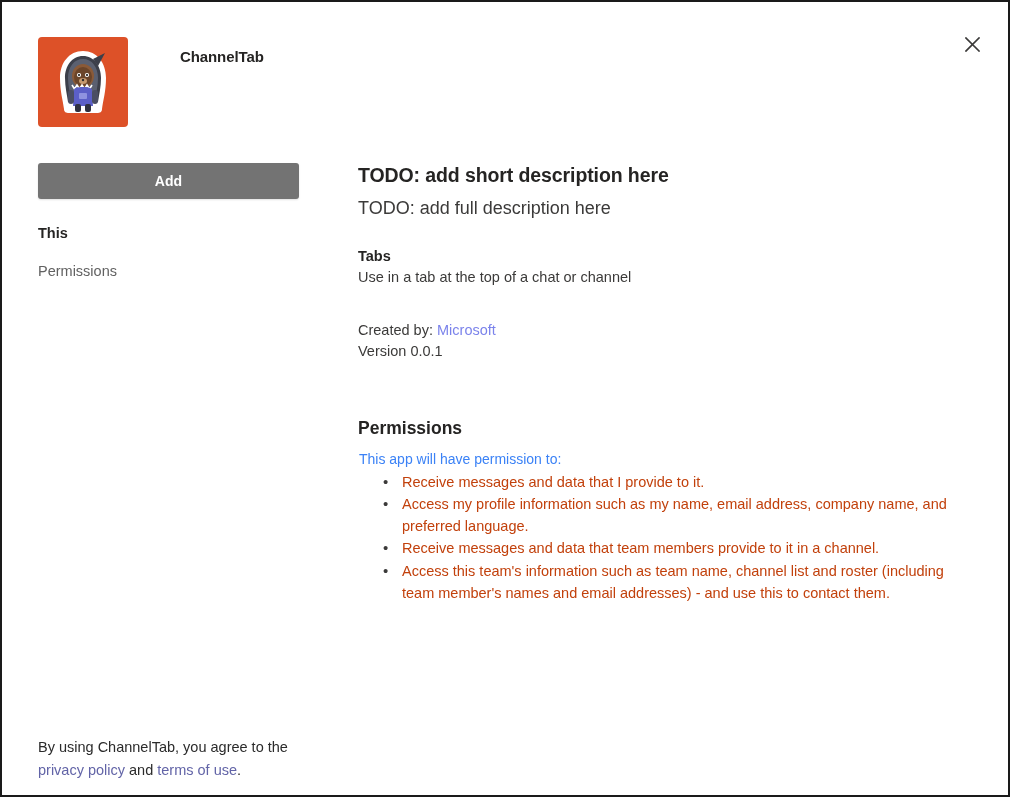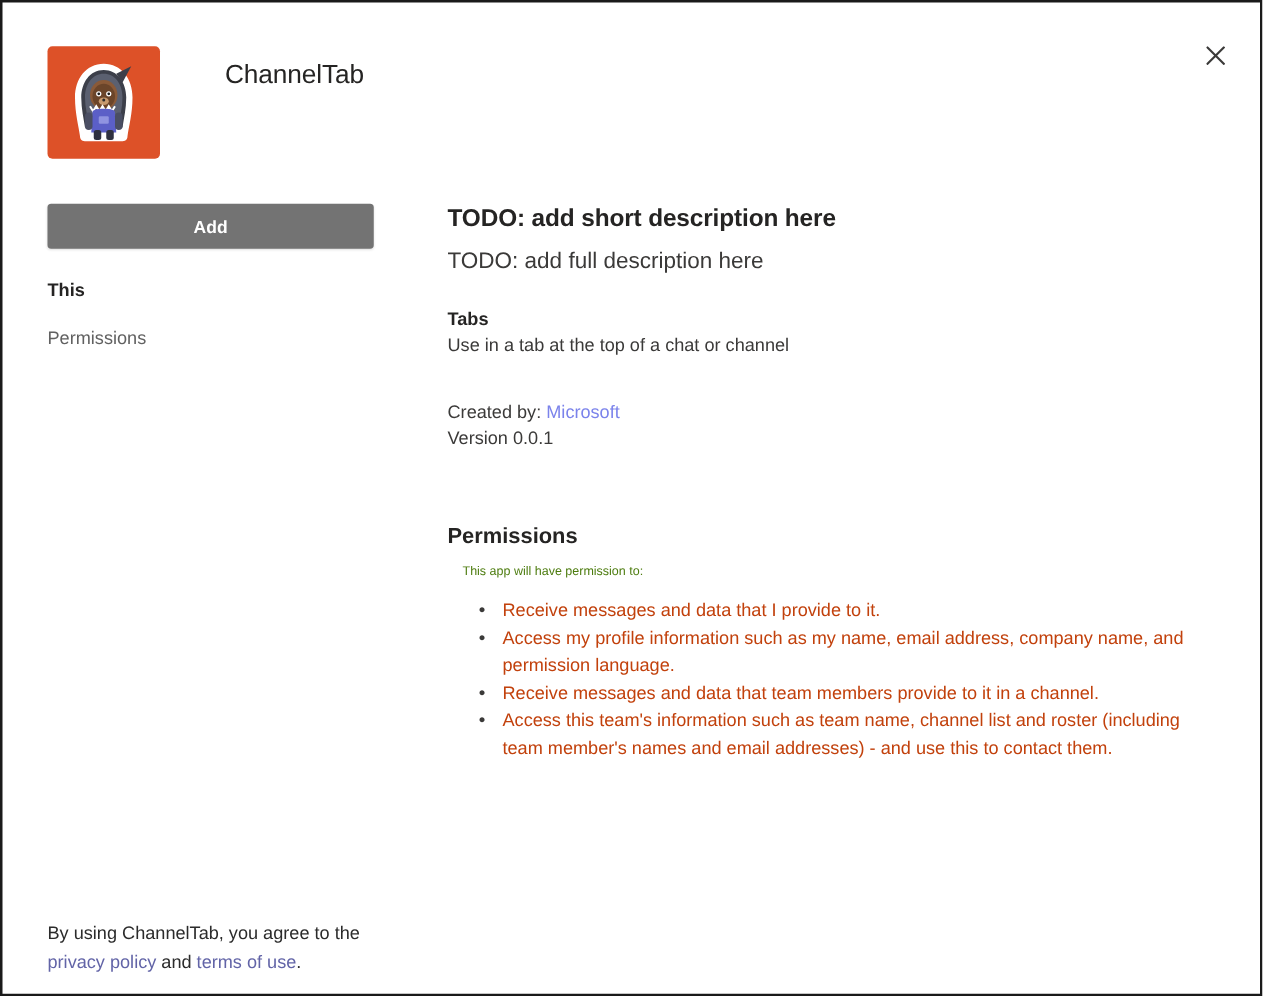--- a/index.html
+++ b/index.html
@@ -39,22 +39,22 @@
     background: #dd5128;
     display: flex;
     align-items: center;
     justify-content: center;
     flex: 0 0 auto;
   }
   #app-icon svg { display: block; }
 
   #app-title {
     margin-left: 52px;
-    font-size: 21px;
-    font-weight: normal;
+    font-size: 15px;
+    font-weight: bold;
     color: #252423;
     line-height: 1;
     padding-top: 12px;
     letter-spacing: -0.1px;
     white-space: nowrap;
   }
 
   
   #close-button {
     position: absolute;
@@ -185,24 +185,24 @@
     margin-top: 55px;
   }
   #permissions-heading {
     font-size: 17.5px;
     font-weight: bold;
     color: #252423;
     margin: 0 0 10px 0;
     line-height: 1.2;
   }
   #permissions-intro {
-    font-size: 10px;
-    color: #4d7c0f;
+    font-size: 14px;
+    color: #3b82f6;
     line-height: 1.45;
-    margin: 12px;
+    margin: 1px;
   }
   #permissions-list {
     margin: 2px 0 0 0;
     padding-left: 44px;
     list-style: none;
   }
   #permissions-list li {
     font-size: 14.5px;
     color: #c2410c;
     line-height: 1.52;
@@ -298,21 +298,21 @@
         <a href="#">Microsoft</a>
       </div>
       <div class="meta-line">Version 0.0.1</div>
     </div>
 
     <div id="permissions-section">
       <h2 id="permissions-heading">Permissions</h2>
       <p id="permissions-intro">This app will have permission to:</p>
       <ul id="permissions-list">
         <li>Receive messages and data that I provide to it.</li>
-        <li>Access my profile information such as my name, email address, company name, and permission language.</li>
+        <li>Access my profile information such as my name, email address, company name, and preferred language.</li>
         <li>Receive messages and data that team members provide to it in a channel.</li>
         <li>Access this team's information such as team name, channel list and roster (including team member's names and email addresses) - and use this to contact them.</li>
       </ul>
     </div>
 
   </div>
 
 </div>
 
 </body></html>

